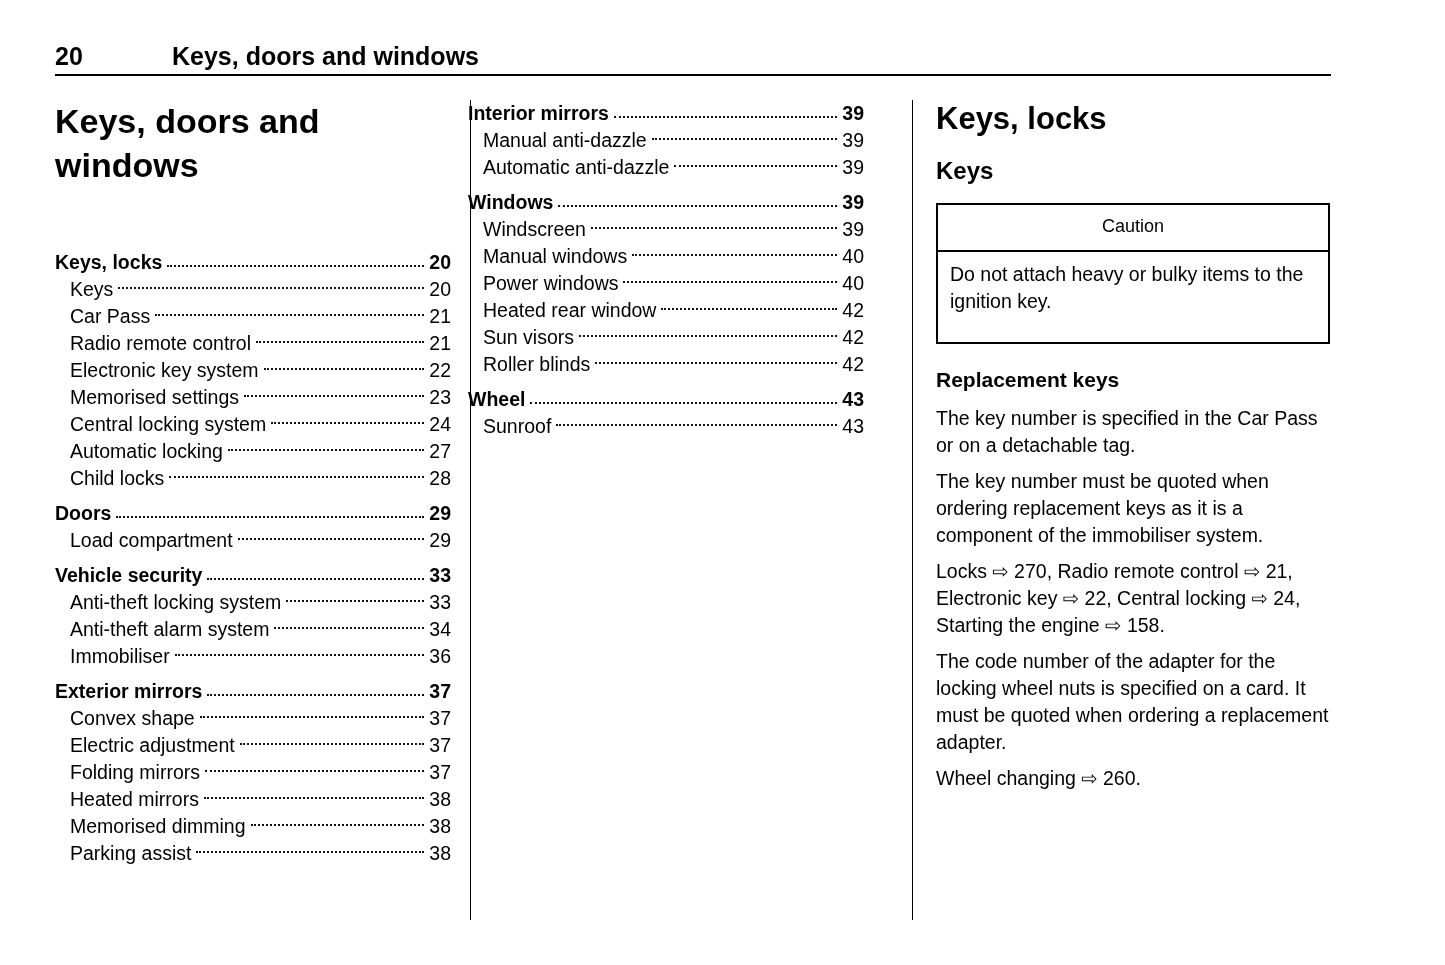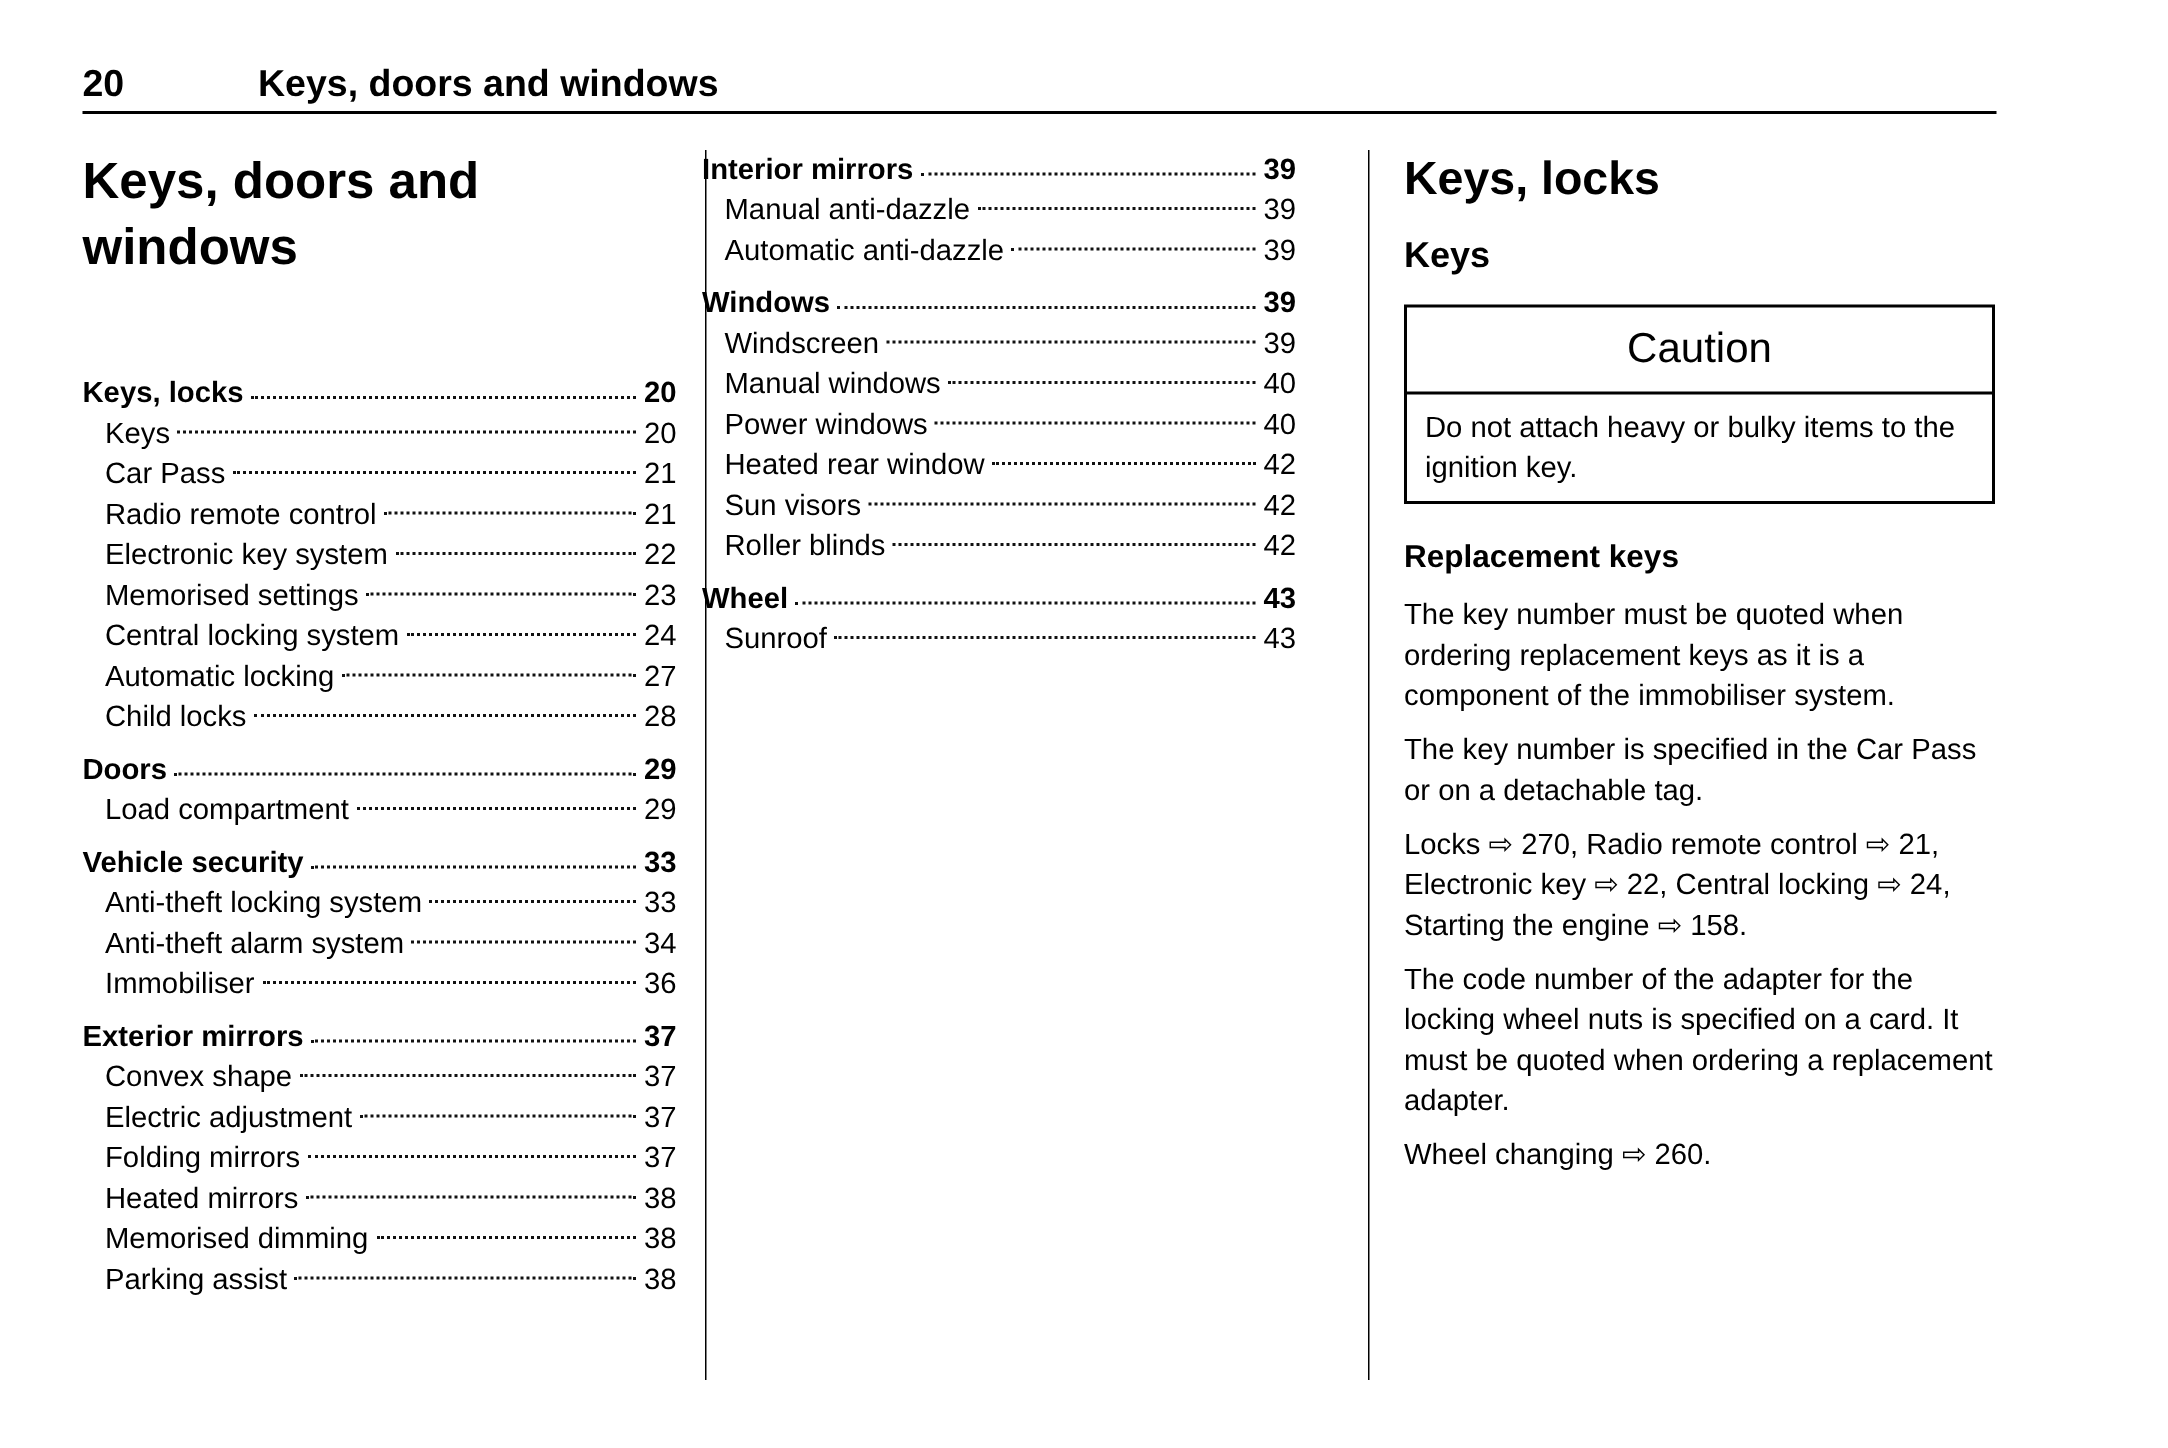--- a/index.html
+++ b/index.html
@@ -37,22 +37,22 @@
   .toc-main { font-weight: bold; }
   .toc-sub { padding-left: 15px; font-weight: normal; align-items: center; }
   .toc-label { white-space: nowrap; }
   .toc-leader { flex: 1; border-bottom: 2px dotted #111; margin: 0 5px; transform: translateY(-2px); min-width: 18px; }
   .toc-page { white-space: nowrap; }
 
   
   .article-title { font-size: 31px; font-weight: bold; line-height: 1.2; }
   .article-section { font-size: 24px; font-weight: bold; margin-top: 20px; }
   .caution-box { border: 2px solid #000; margin-top: 18px; }
-  .caution-title { font-size: 28px; text-align: center; padding: 11px 0 13px; border-bottom: 2px solid #000; }
-  .caution-body { font-size: 19.5px; line-height: 27px; padding: 9px 12px 8px; }
+  .caution-title { font-size: 18px; text-align: center; padding: 11px 0 13px; border-bottom: 2px solid #000; }
+  .caution-body { font-size: 19.5px; line-height: 27px; padding: 9px 12px 27px; }
   .article-subsection { font-size: 21px; font-weight: bold; margin-top: 24px; }
   .article-paragraphs p { font-size: 19.5px; line-height: 27px; margin-top: 9px; }
   .article-paragraphs p:first-child { margin-top: 13px; }
 </style>
 </head>
 <body>
 
 <div class="page">
 
   <header>
@@ -263,21 +263,21 @@
     <h1 class="article-title">Keys, locks</h1>
     <h2 class="article-section">Keys</h2>
 
     <div class="caution-box">
       <div class="caution-title">Caution</div>
       <div class="caution-body">Do not attach heavy or bulky items to the ignition key.</div>
     </div>
 
     <h3 class="article-subsection">Replacement keys</h3>
     <div class="article-paragraphs">
+        <p>The key number is specified in the Car Pass or on a detachable tag.</p>
         <p>The key number must be quoted when ordering replacement keys as it is a component of the immobiliser system.</p>
-        <p>The key number is specified in the Car Pass or on a detachable tag.</p>
         <p>Locks ⇨ 270, Radio remote control ⇨ 21, Electronic key ⇨ 22, Central locking ⇨ 24, Starting the engine ⇨ 158.</p>
         <p>The code number of the adapter for the locking wheel nuts is specified on a card. It must be quoted when ordering a replacement adapter.</p>
         <p>Wheel changing ⇨ 260.</p>
       </div>
   </section>
 
 </div>
 
 </body></html>

